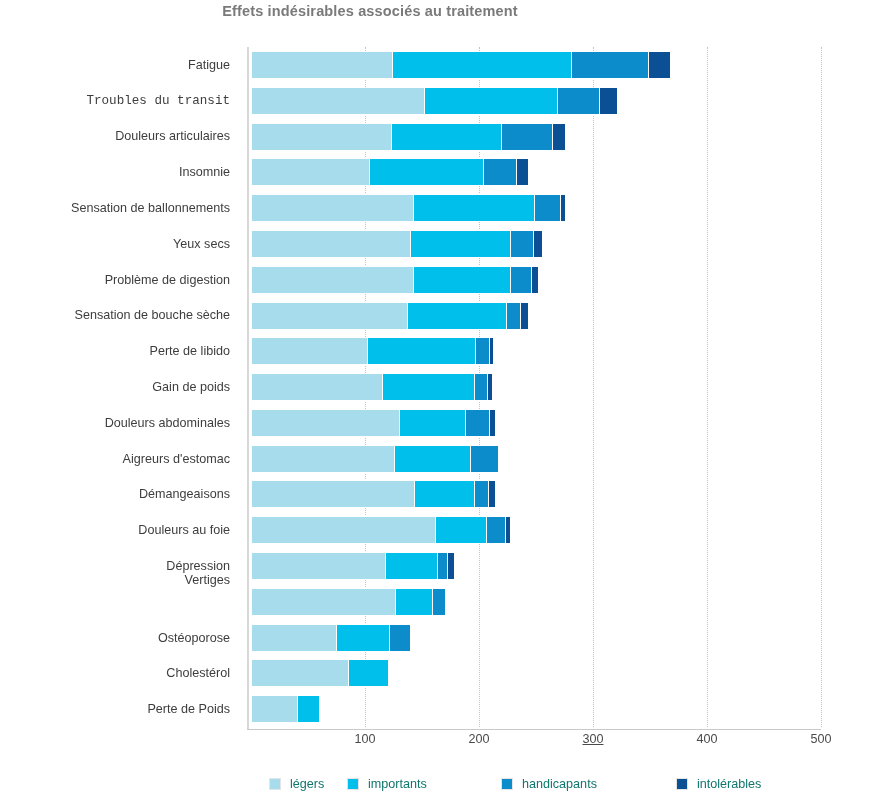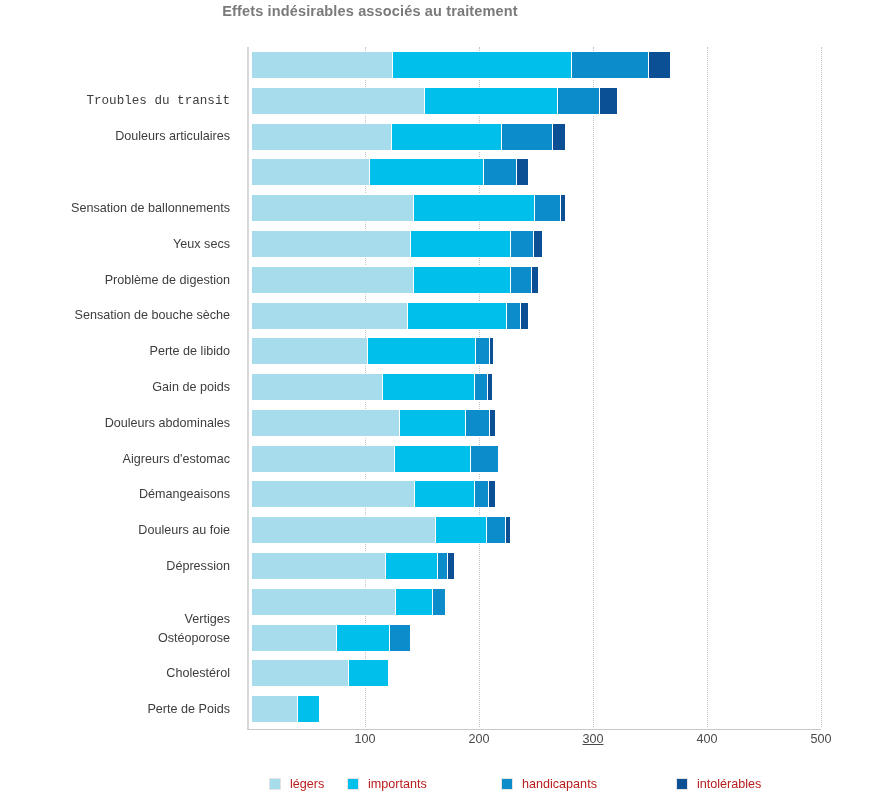--- a/index.html
+++ b/index.html
@@ -142,49 +142,51 @@
     height: 18px;
   }
   .legend-swatch {
     width: 12px; height: 12px;
     border: 1px solid #e4e4e4;
     margin-right: 9px;
     flex: 0 0 auto;
   }
   .legend-label {
     font-size: 12.6px;
-    color: #b91c1c;
+    color: #0f766e;
     white-space: nowrap;
   }
 </style>
 </head>
 <body>
 
 <div id="chart-root">
 
   <div class="chart-title">Effets indésirables associés au traitement</div>
 
   <div class="y-axis-line"></div>
   <div class="x-axis-line"></div>
 
   <div class="cat-label-holder" id="cat-labels">
+      <div class="cat-label-item" style="top: 9.89474px;">Fatigue</div>
       <div class="cat-label-item" style="top: 45.6842px; font-family: Liberation Mono, monospace;">Troubles du transit</div>
       <div class="cat-label-item" style="top: 81.4737px;">Douleurs articulaires</div>
+      <div class="cat-label-item" style="top: 117.263px;">Insomnie</div>
       <div class="cat-label-item" style="top: 153.053px;">Sensation de ballonnements</div>
       <div class="cat-label-item" style="top: 188.842px;">Yeux secs</div>
       <div class="cat-label-item" style="top: 224.632px;">Problème de digestion</div>
       <div class="cat-label-item" style="top: 260.421px;">Sensation de bouche sèche</div>
       <div class="cat-label-item" style="top: 296.211px;">Perte de libido</div>
       <div class="cat-label-item" style="top: 332px;">Gain de poids</div>
       <div class="cat-label-item" style="top: 367.789px;">Douleurs abdominales</div>
       <div class="cat-label-item" style="top: 403.579px;">Aigreurs d'estomac</div>
       <div class="cat-label-item" style="top: 439.368px;">Démangeaisons</div>
       <div class="cat-label-item" style="top: 475.158px;">Douleurs au foie</div>
       <div class="cat-label-item" style="top: 510.947px;">Dépression</div>
-      <div class="cat-label-item" style="top: 564px;">Vertiges</div>
+      <div class="cat-label-item" style="top: 525px;">Vertiges</div>
       <div class="cat-label-item" style="top: 582.526px;">Ostéoporose</div>
       <div class="cat-label-item" style="top: 618.316px;">Cholestérol</div>
       <div class="cat-label-item" style="top: 654.105px; text-align: right;">Perte de Poids</div>
     </div>
 
   <div class="plot-area" id="plot-area">
       <div class="gridline" style="left: 114px;"></div>
       <div class="gridline" style="left: 228px;"></div>
       <div class="gridline" style="left: 342px;"></div>
       <div class="gridline" style="left: 456px;"></div>

